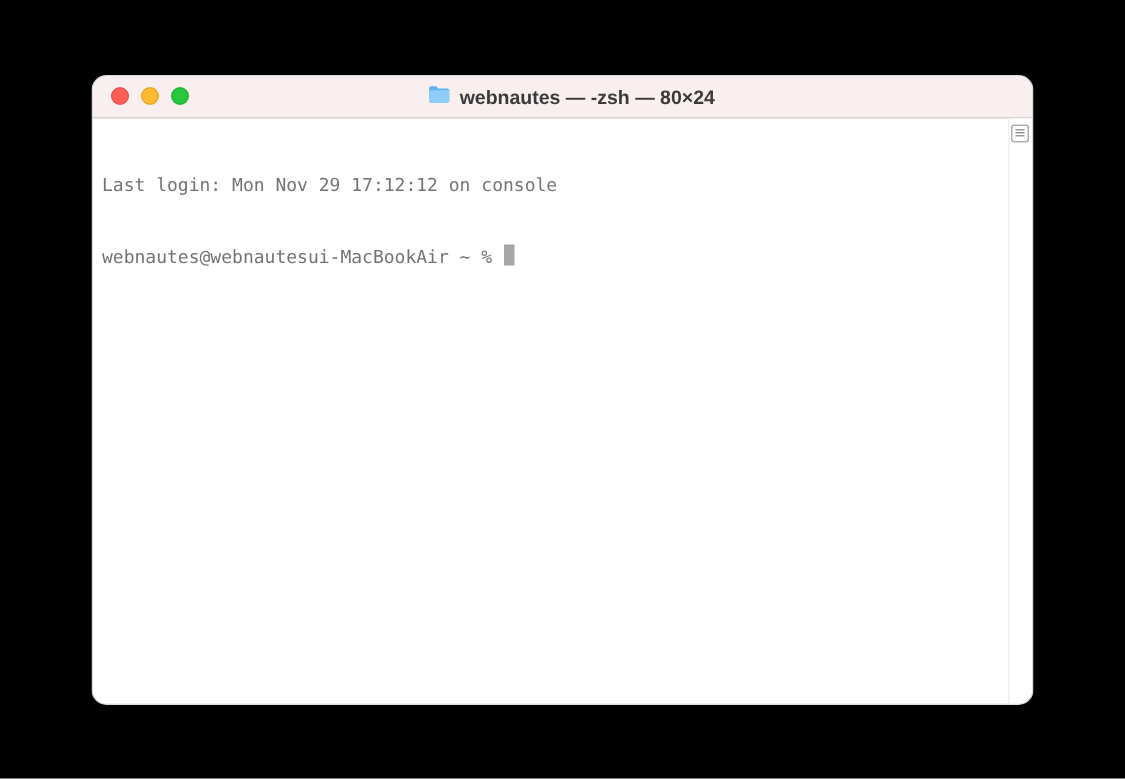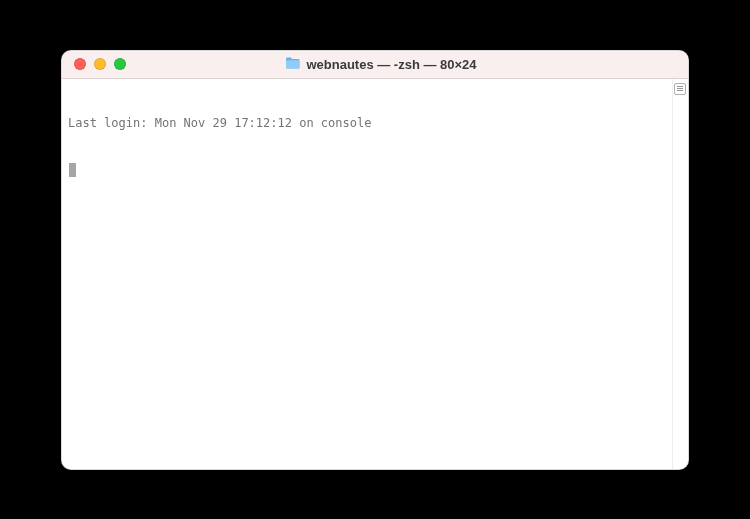--- a/index.html
+++ b/index.html
@@ -133,21 +133,21 @@
           <path d="M1 2 C1 1 1.5 0.5 2.5 0.5 L6 0.5 L7 2 L13 2 C14 2 14.5 2.5 14.5 3.5 L14.5 10 C14.5 11 14 11.5 13 11.5 L2.5 11.5 C1.5 11.5 1 11 1 10 Z" fill="#61b3f2"></path>
           <path d="M1 3.2 L14.5 3.2 L14.5 10 C14.5 11 14 11.5 13 11.5 L2.5 11.5 C1.5 11.5 1 11 1 10 Z" fill="#8fcdf8"></path>
         </svg>
       </span>
       <span>webnautes — -zsh — 80×24</span>
     </div>
   </div>
   <div class="content">
     <div class="terminal">
       <div>Last login: Mon Nov 29 17:12:12 on console</div>
-      <div class="prompt-line"><span class="cursor"></span></div>
+      <div class="prompt-line"><span>webnautes@webnautesui-MacBookAir ~ % </span><span class="cursor"></span></div>
     </div>
     <div class="scrollbar-track">
       <div class="thumb-box">
         <div class="thumb-lines"></div>
       </div>
     </div>
   </div>
 </div>
 
 </body></html>

